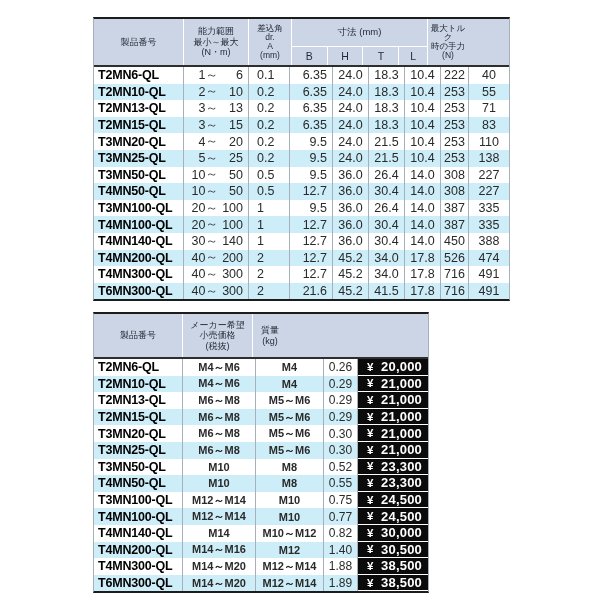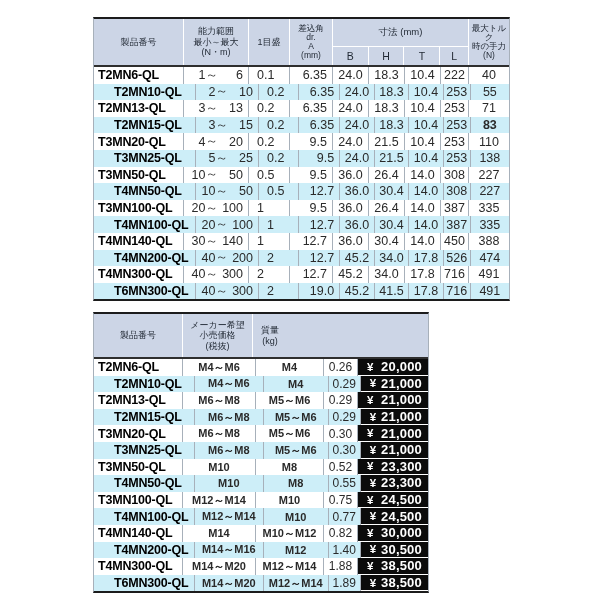--- a/index.html
+++ b/index.html
@@ -48,21 +48,21 @@
   .hgroup-cols .subcell{
     display:flex;align-items:center;justify-content:center;
     border-right:1px solid #ffffff;box-sizing:border-box;
     font-size:10.5px;color:#1f2732;
   }
   .hgroup-cols .subcell:last-child{border-right:none;}
 
   
   .tbody{display:block;}
   .row{display:flex;height:16.6px;background:#ffffff;}
-  .row.striped{background:var(--stripe);padding-left:16px;}
+  .row.striped{background:var(--stripe);}
   .cell{
     display:flex;align-items:center;justify-content:center;
     border-right:1px solid var(--grid);box-sizing:border-box;
     font-size:12.5px;color:#2a2a2a;height:100%;overflow:hidden;white-space:nowrap;
   }
   .cell:last-child{border-right:none;}
   .c-product{justify-content:flex-start;padding-left:4px;font-weight:bold;font-size:12.5px;color:#000;letter-spacing:-0.2px;}
   .c-grad{justify-content:flex-start;padding-left:8px;}
   .c-drive{justify-content:flex-end;padding-right:5px;}
   .c-range{justify-content:flex-end;padding-right:5px;}
@@ -84,23 +84,20 @@
 <div class="spec-table" id="table1">
   <div class="hdr">
     <div class="hcell" style="width:90px">
       <span>製品番号</span>
     </div>
     <div class="hcell" style="width:65px">
       <span>能力範囲</span>
       <span>最小～最大</span>
       <span>(N・m)</span>
     </div>
-    <div class="hcell" style="width:41px">
-      <span>1目盛</span>
-    </div>
     <div class="hcell" style="width:43px">
       <span class="tiny">差込角</span>
       <span class="tiny">dr.</span>
       <span class="tiny">A</span>
       <span class="tiny">(mm)</span>
     </div>
     <div class="hgroup" style="width:136px">
       <div class="hgroup-top">寸法 (mm)</div>
       <div class="hgroup-cols">
         <div class="subcell" style="width:36px">B</div>
@@ -167,21 +164,21 @@
           <span class="rmin">3</span>
           <span class="rtilde">～</span>
           <span class="rmax">15</span>
         </div>
         <div class="cell c-grad" style="width: 41px;">0.2</div>
         <div class="cell c-drive" style="width: 43px;">6.35</div>
         <div class="cell" style="width: 36px;">24.0</div>
         <div class="cell" style="width: 36px;">18.3</div>
         <div class="cell" style="width: 36px;">10.4</div>
         <div class="cell" style="width: 28px;">253</div>
-        <div class="cell" style="width: 40px; font-weight: bold;">83</div>
+        <div class="cell" style="width: 40px;">83</div>
       </div>
       <div class="row">
         <div class="cell c-product" style="width: 90px;">T3MN20-QL</div>
         <div class="cell c-range" style="width: 65px;">
           <span class="rmin">4</span>
           <span class="rtilde">～</span>
           <span class="rmax">20</span>
         </div>
         <div class="cell c-grad" style="width: 41px;">0.2</div>
         <div class="cell c-drive" style="width: 43px;">9.5</div>
@@ -312,21 +309,21 @@
         <div class="cell" style="width: 40px;">491</div>
       </div>
       <div class="row striped">
         <div class="cell c-product" style="width: 90px;">T6MN300-QL</div>
         <div class="cell c-range" style="width: 65px;">
           <span class="rmin">40</span>
           <span class="rtilde">～</span>
           <span class="rmax">300</span>
         </div>
         <div class="cell c-grad" style="width: 41px;">2</div>
-        <div class="cell c-drive" style="width: 43px;">19.0</div>
+        <div class="cell c-drive" style="width: 43px;">21.6</div>
         <div class="cell" style="width: 36px;">45.2</div>
         <div class="cell" style="width: 36px;">41.5</div>
         <div class="cell" style="width: 36px;">17.8</div>
         <div class="cell" style="width: 28px;">716</div>
         <div class="cell" style="width: 40px;">491</div>
       </div>
     </div>
 </div>
 
 <div class="spec-table" id="table2">

